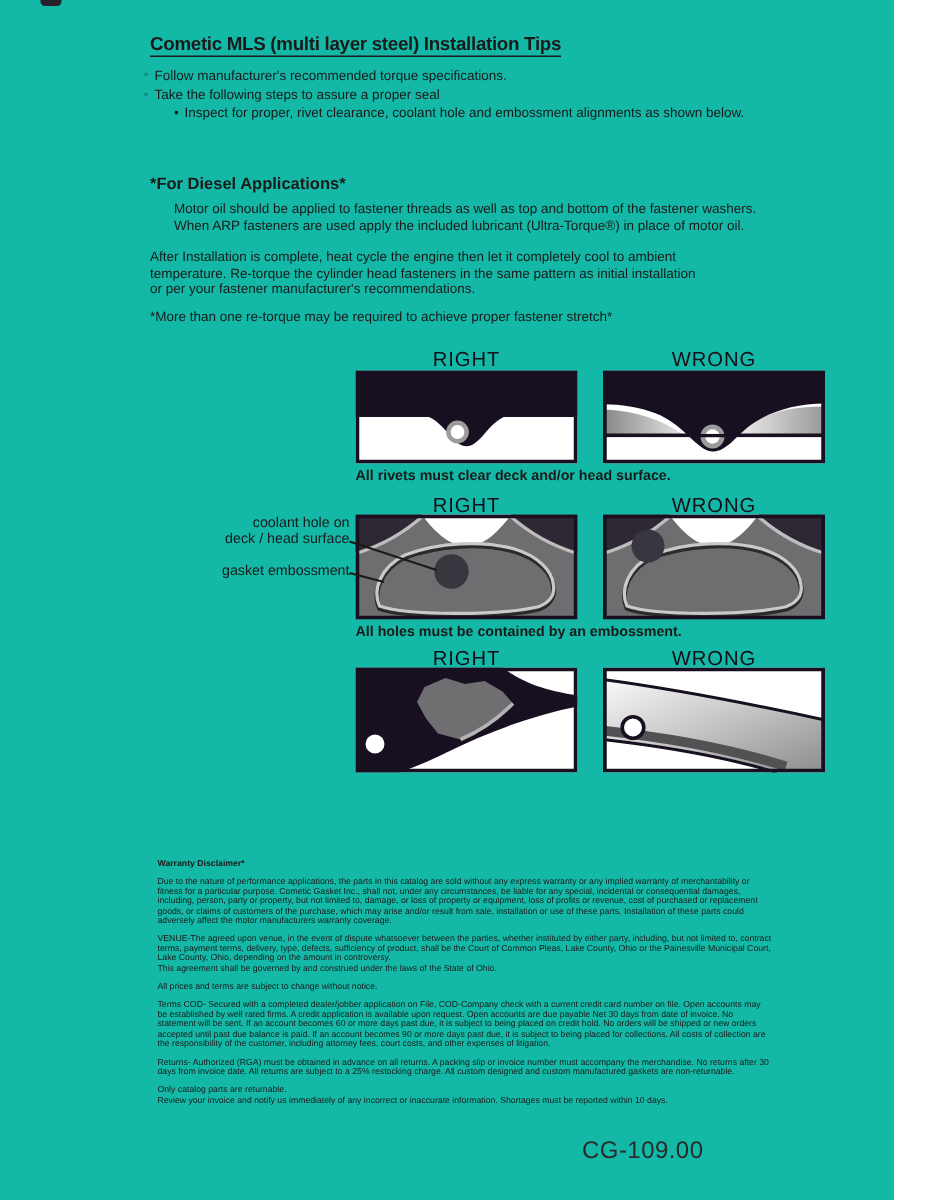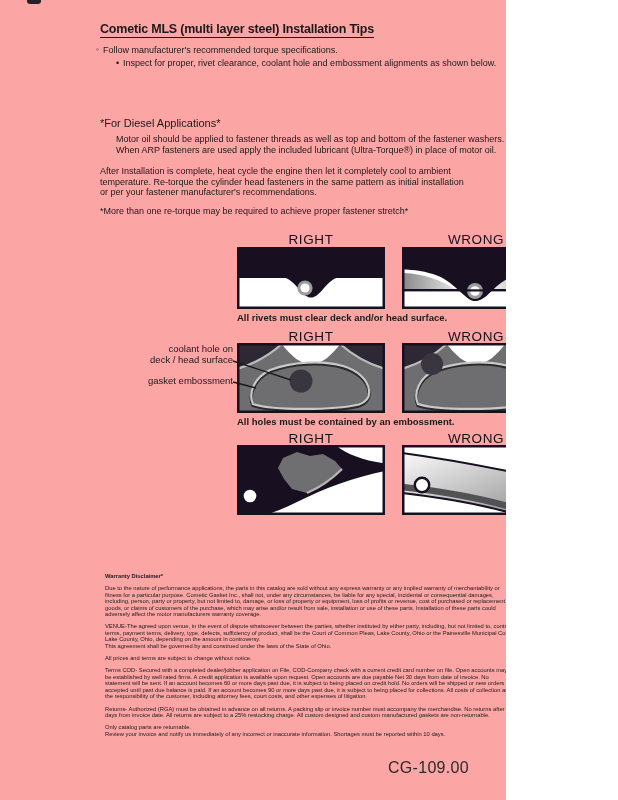--- a/index.html
+++ b/index.html
@@ -1,31 +1,31 @@
 <!DOCTYPE html>
 <html><head>
 <meta charset="utf-8">
 <style>
   html,body{margin:0;padding:0;background:#ffffff;}
   .page{
-    position:relative;width:506px;height:800px;background:#fca5a5;
+    position:relative;width:596px;height:800px;background:#14b8a6;
     font-family:"Liberation Sans",sans-serif;color:#1a1a1a;overflow:hidden;
   }
   .scan-mark{position:absolute;left:27px;top:0;width:14px;height:4px;background:#26202b;border-radius:0 0 3px 3px;}
   .title{
     position:absolute;left:100px;top:22px;margin:0;
     font-size:12.5px;font-weight:bold;letter-spacing:-0.2px;
     border-bottom:1.6px solid #1a1a1a;padding-bottom:1px;display:inline-block;
   }
   .tips{position:absolute;left:96px;top:44px;font-size:9px;line-height:12.5px;}
   .tip{white-space:nowrap;}
   .tip .marker{display:inline-block;width:7px;font-size:8px;vertical-align:top;}
   .tip.sub{padding-left:20px;}
   .tip.sub .marker{width:7px;font-size:9px;}
-  .diesel-heading{position:absolute;left:100px;top:117px;font-size:11px;font-weight:normal;}
+  .diesel-heading{position:absolute;left:100px;top:117px;font-size:11px;font-weight:bold;}
   .body-para{position:absolute;left:100px;width:430px;font-size:9px;line-height:10.6px;white-space:pre-line;}
   .p1{top:134px;margin-left:16px;} .p2{top:166px;} .p3{top:206px;}
   .dg-label{position:absolute;width:148px;text-align:center;font-size:13.5px;letter-spacing:0.6px;color:#14101a;}
   .dg-caption{position:absolute;left:237px;font-size:9.5px;font-weight:bold;line-height:11px;white-space:pre-line;}
   .panel{position:absolute;display:block;}
   .annotation{position:absolute;left:100px;width:133px;text-align:right;font-size:9.5px;line-height:10.8px;white-space:pre-line;}
   .leader{position:absolute;left:225px;top:353px;}
   .disclaimer{position:absolute;left:105px;top:573px;width:410px;font-size:5.8px;line-height:6.4px;}
   .disclaimer .dc-heading{font-weight:bold;margin-bottom:6px;}
   .disclaimer p{margin:0 0 6px 0;white-space:pre-line;}
@@ -35,20 +35,21 @@
 <body>
 
 <div class="page">
 
   <div class="scan-mark"></div>
 
   <h1 class="title">Cometic MLS (multi layer steel) Installation Tips</h1>
 
   <div class="tips">
     <div class="tip"><span class="marker">◦</span><span>Follow manufacturer's recommended torque specifications.</span></div>
+    <div class="tip"><span class="marker">◦</span><span>Take the following steps to assure a proper seal</span></div>
     <div class="tip sub"><span class="marker">•</span><span>Inspect for proper, rivet clearance, coolant hole and embossment alignments as shown below.</span></div>
   </div>
 
   <div class="diesel-heading">*For Diesel Applications*</div>
   <div class="body-para p1">Motor oil should be applied to fastener threads as well as top and bottom of the fastener washers.
 When ARP fasteners are used apply the included lubricant (Ultra-Torque®) in place of motor oil.</div>
   <div class="body-para p2">After Installation is complete, heat cycle the engine then let it completely cool to ambient
 temperature. Re-torque the cylinder head fasteners in the same pattern as initial installation
 or per your fastener manufacturer's recommendations.</div>
   <div class="body-para p3">*More than one re-torque may be required to achieve proper fastener stretch*</div>

